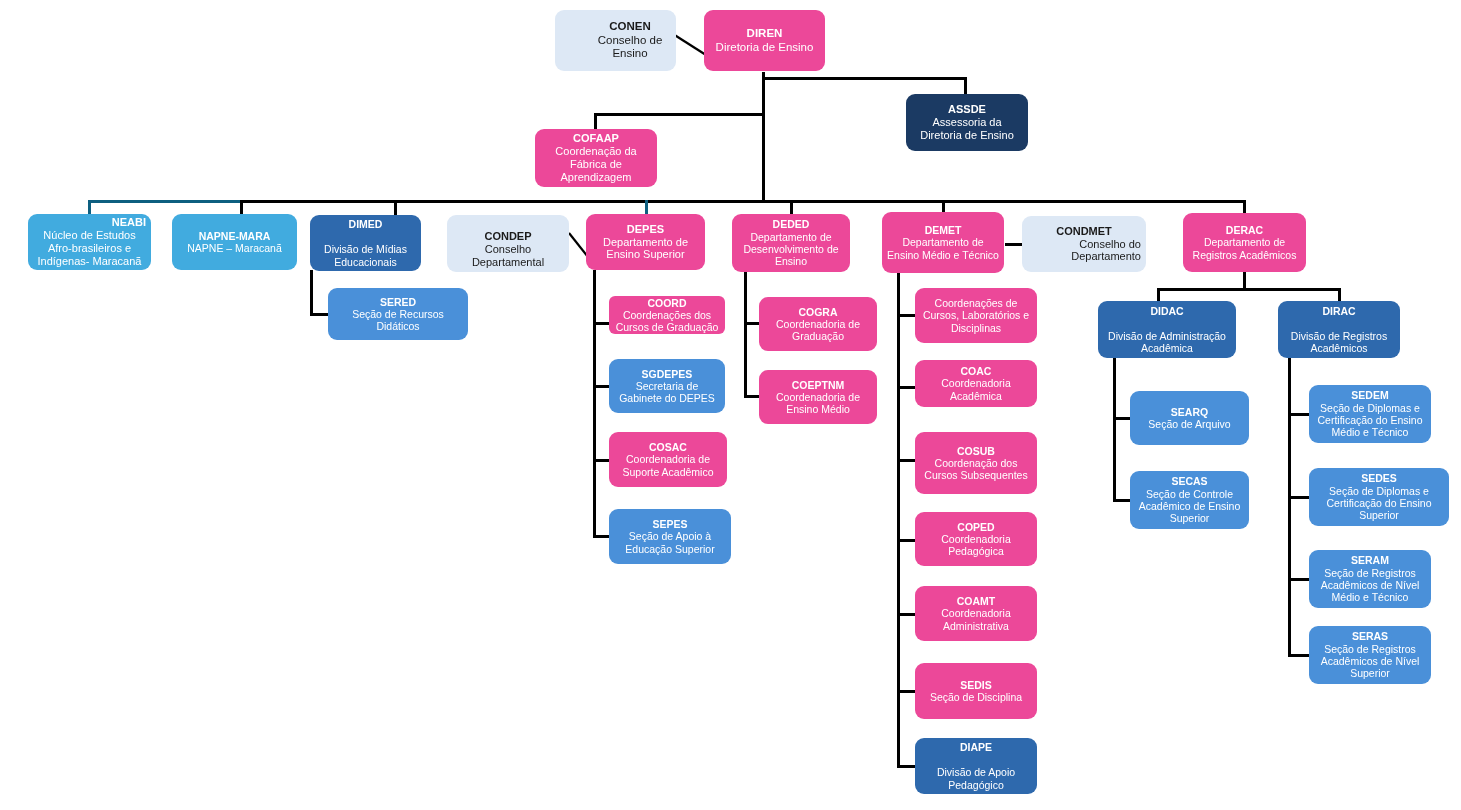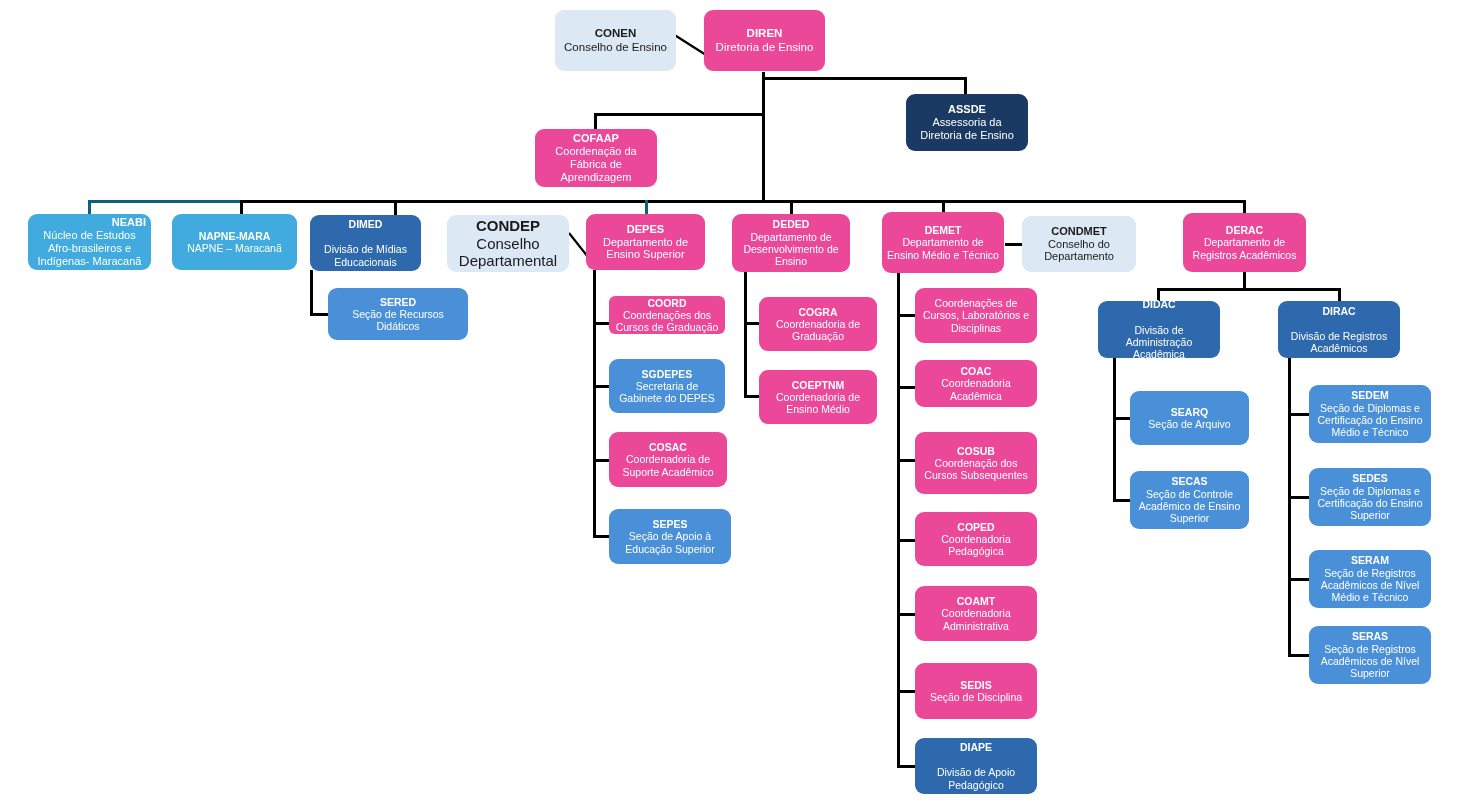--- a/index.html
+++ b/index.html
@@ -122,21 +122,21 @@
   <div class="line" style="left:1113px; top:358px; width:3px; height:143px;"></div>
   <div class="line" style="left:1113px; top:417px; width:18px; height:3px;"></div>
   <div class="line" style="left:1113px; top:499px; width:18px; height:3px;"></div>
 
   <div class="line" style="left:1288px; top:358px; width:3px; height:298px;"></div>
   <div class="line" style="left:1288px; top:413px; width:22px; height:3px;"></div>
   <div class="line" style="left:1288px; top:496px; width:22px; height:3px;"></div>
   <div class="line" style="left:1288px; top:578px; width:22px; height:3px;"></div>
   <div class="line" style="left:1288px; top:654px; width:22px; height:3px;"></div>
 
-  <div class="node t-pale" style="left:555px; top:10px; width:121px; height:61px; font-size:11.5px;">
+  <div class="node t-pale" style="left:555px; top:10px; width:121px; height:61px; font-size:11.5px;padding-left:34px;">
     <span class="code">CONEN</span>
     <span class="desc">Conselho de Ensino</span>
   </div>
 
   <div class="node t-teal" style="left:704px; top:10px; width:121px; height:61px; font-size:11.5px;">
     <span class="code">DIREN</span>
     <span class="desc">Diretoria de Ensino</span>
   </div>
 
   <div class="node t-darknavy" style="left:906px; top:94px; width:122px; height:57px; font-size:11px;">
@@ -157,41 +157,41 @@
   <div class="node t-skyblue" style="left:172px; top:214px; width:125px; height:56px; font-size:10.5px;">
     <span class="code">NAPNE-MARA</span>
     <span class="desc">NAPNE – Maracanã</span>
   </div>
 
   <div class="node t-medblue" style="left:310px; top:215px; width:111px; height:56px; font-size:10.5px;">
     <span class="code">DIMED</span>
     <span class="desc">Divisão de Mídias Educacionais</span>
   </div>
 
-  <div class="node t-pale" style="left:447px; top:215px; width:122px; height:57px; font-size:15px;">
+  <div class="node t-pale" style="left:447px; top:215px; width:122px; height:57px; font-size:11px;justify-content:flex-end;">
     <span class="code">CONDEP</span>
     <span class="desc">Conselho Departamental</span>
   </div>
 
   <div class="node t-teal" style="left:586px; top:214px; width:119px; height:56px; font-size:11px;">
     <span class="code">DEPES</span>
     <span class="desc">Departamento de Ensino Superior</span>
   </div>
 
   <div class="node t-teal" style="left:732px; top:214px; width:118px; height:58px; font-size:10.5px;">
     <span class="code">DEDED</span>
     <span class="desc">Departamento de Desenvolvimento de Ensino</span>
   </div>
 
   <div class="node t-teal" style="left:882px; top:212px; width:122px; height:61px; font-size:10.5px;">
     <span class="code">DEMET</span>
     <span class="desc">Departamento de Ensino Médio e Técnico</span>
   </div>
 
-  <div class="node t-pale" style="left:1022px; top:216px; width:114px; height:56px; font-size:11px;">
+  <div class="node t-pale" style="left:1022px; top:216px; width:124px; height:56px; font-size:11px;text-align:right;">
     <span class="code">CONDMET</span>
     <span class="desc">Conselho do Departamento</span>
   </div>
 
   <div class="node t-teal" style="left:1183px; top:213px; width:123px; height:59px; font-size:10.5px;">
     <span class="code">DERAC</span>
     <span class="desc">Departamento de Registros Acadêmicos</span>
   </div>
 
   <div class="node t-softblue" style="left:328px; top:288px; width:140px; height:52px; font-size:10.5px;">
@@ -257,21 +257,21 @@
   <div class="node t-teal" style="left:915px; top:663px; width:122px; height:56px; font-size:10.5px;">
     <span class="code">SEDIS</span>
     <span class="desc">Seção de Disciplina</span>
   </div>
 
   <div class="node t-medblue" style="left:915px; top:738px; width:122px; height:56px; font-size:10.5px;">
     <span class="code">DIAPE</span>
     <span class="desc">Divisão de Apoio Pedagógico</span>
   </div>
 
-  <div class="node t-medblue" style="left:1098px; top:301px; width:122px; height:57px; font-size:10.5px;">
+  <div class="node t-medblue" style="left:1098px; top:301px; width:138px; height:57px; font-size:10.5px;">
     <span class="code">DIDAC</span>
     <span class="desc">Divisão de Administração Acadêmica</span>
   </div>
 
   <div class="node t-medblue" style="left:1278px; top:301px; width:122px; height:57px; font-size:10.5px;">
     <span class="code">DIRAC</span>
     <span class="desc">Divisão de Registros Acadêmicos</span>
   </div>
 
   <div class="node t-softblue" style="left:1130px; top:391px; width:119px; height:54px; font-size:10.5px;">
@@ -282,21 +282,21 @@
   <div class="node t-softblue" style="left:1130px; top:471px; width:119px; height:58px; font-size:10.5px;">
     <span class="code">SECAS</span>
     <span class="desc">Seção de Controle Acadêmico de Ensino Superior</span>
   </div>
 
   <div class="node t-softblue" style="left:1309px; top:385px; width:122px; height:58px; font-size:10.5px;">
     <span class="code">SEDEM</span>
     <span class="desc">Seção de Diplomas e Certificação do Ensino Médio e Técnico</span>
   </div>
 
-  <div class="node t-softblue" style="left:1309px; top:468px; width:122px; height:58px; font-size:10.5px;">
+  <div class="node t-softblue" style="left:1309px; top:468px; width:140px; height:58px; font-size:10.5px;">
     <span class="code">SEDES</span>
     <span class="desc">Seção de Diplomas e Certificação do Ensino Superior</span>
   </div>
 
   <div class="node t-softblue" style="left:1309px; top:550px; width:122px; height:58px; font-size:10.5px;">
     <span class="code">SERAM</span>
     <span class="desc">Seção de Registros Acadêmicos de Nível Médio e Técnico</span>
   </div>
 
   <div class="node t-softblue" style="left:1309px; top:626px; width:122px; height:58px; font-size:10.5px;">

